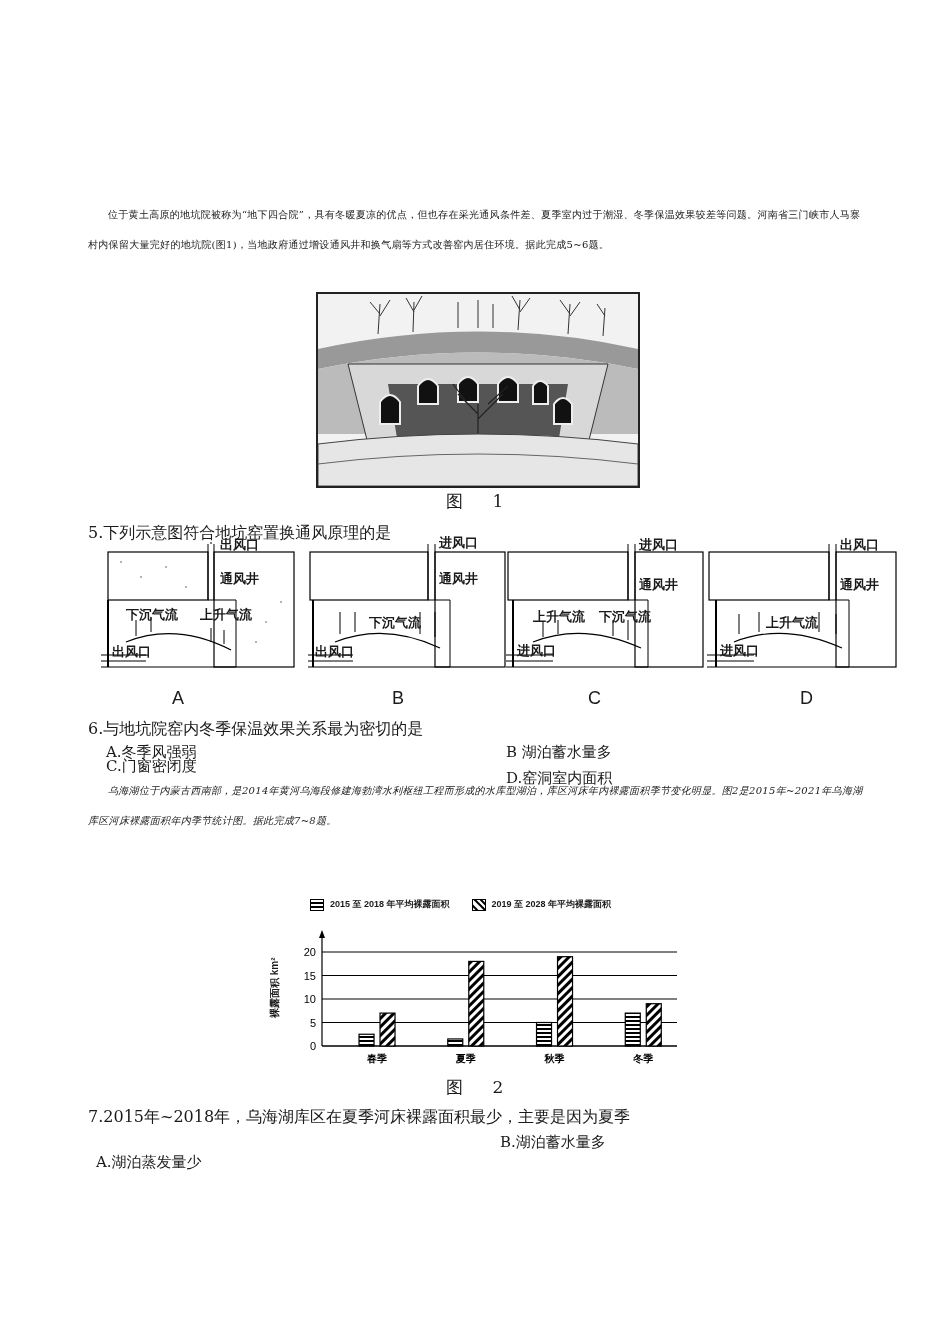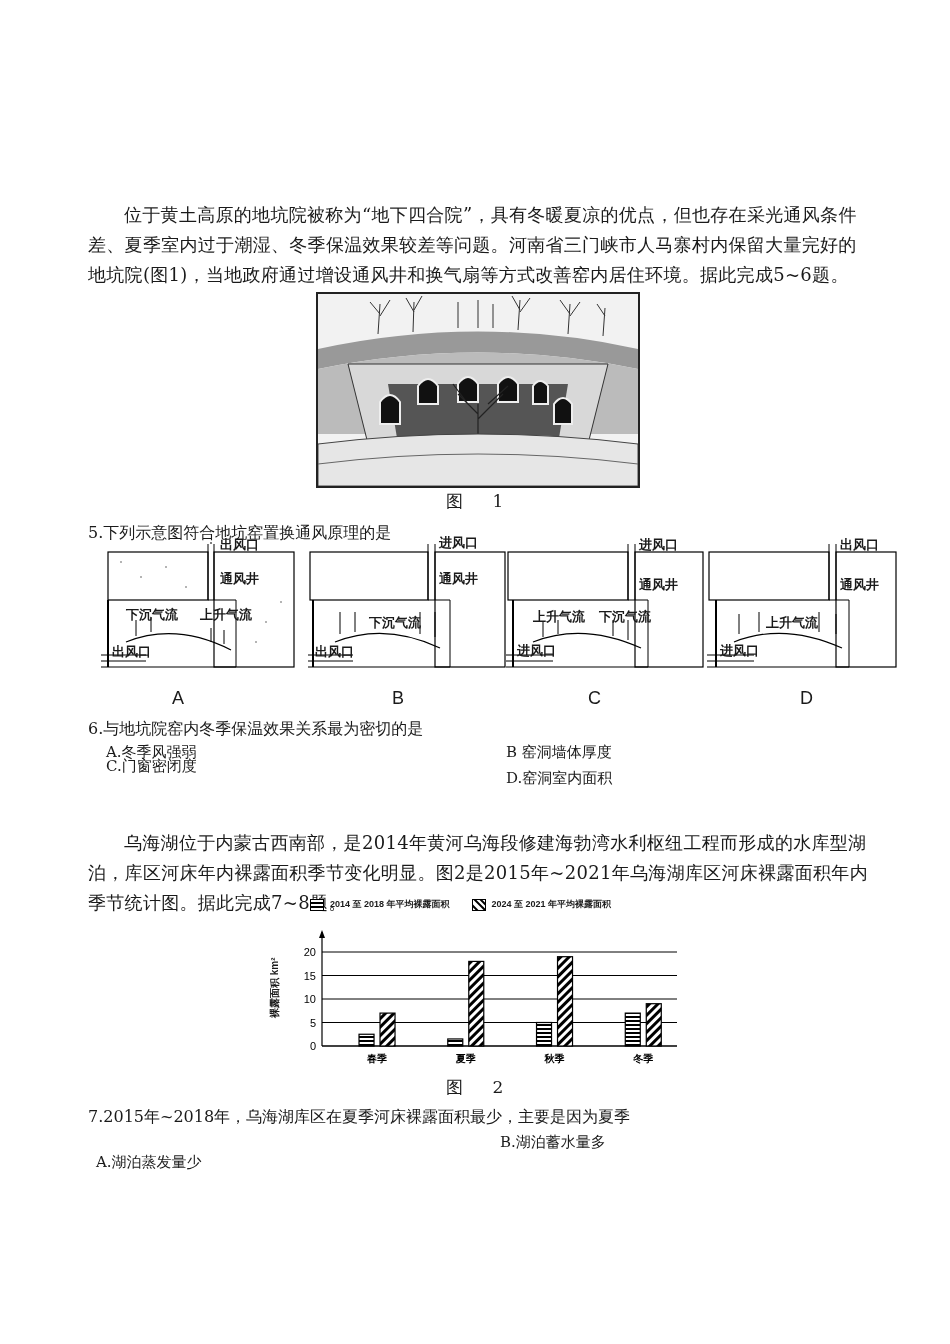--- a/index.html
+++ b/index.html
@@ -4,21 +4,21 @@
 <style>
   html, body { margin: 0; padding: 0; background: #ffffff; }
   body {
     width: 950px; height: 1344px; position: relative; overflow: hidden;
     font-family: "DejaVu Serif", "Liberation Serif", serif;
     color: #1a1a1a;
   }
   .abs { position: absolute; }
   .para {
     position: absolute; left: 88px; width: 780px;
-    font-size: 18px; line-height: 30px; letter-spacing: 0.3px;
+    font-size: 10px; line-height: 30px; letter-spacing: 0.3px;
   }
   .indent { text-indent: 2em; }
   .q { position: absolute; left: 88px; font-size: 16px; line-height: 26px; }
   .opt { position: absolute; font-size: 15px; line-height: 24px; }
   .caption { position: absolute; font-size: 17px; letter-spacing: 12px; }
   
   .photo {
     position: absolute; left: 316px; top: 292px; width: 320px; height: 192px;
     border: 2px solid #222; background: #f4f4f4; overflow: hidden;
   }
@@ -204,43 +204,43 @@
   </svg>
   <span class="dlabel abs" style="left:136px; top:-6px;">出风口</span>
   <span class="dlabel abs" style="left:136px; top:34px;">通风井</span>
   <span class="dlabel abs" style="left:62px; top:72px;">上升气流</span>
   <span class="dlabel abs" style="left:16px; top:100px;">进风口</span>
 </div>
 <div class="diagram-letter" style="left:800px; top:688px;">D</div>
 
 <div class="q" style="top:716px; left:88px;">6.与地坑院窑内冬季保温效果关系最为密切的是</div>
 <div class="opt" style="left:106px; top:740px;">A.冬季风强弱</div>
-<div class="opt" style="left:506px; top:740px;">B 窑洞墙体厚度</div>
+<div class="opt" style="left:506px; top:740px;">B 湖泊蓄水量多</div>
 <div class="opt" style="left:106px; top:734px;margin-top:20px;">C.门窗密闭度</div>
 <div class="opt" style="left:506px; top:766px;">D.窑洞室内面积</div>
 
-<div class="para indent" style="top:828px;">乌海湖位于内蒙古西南部，是2014年黄河乌海段修建海勃湾水利枢纽工程而形成的水库型湖泊，库区河床年内裸露面积季节变化明显。图2是2015年~2021年乌海湖库区河床裸露面积年内季节统计图。据此完成7~8题。</div>
+<div class="para indent" style="top:776px;font-style:italic;">乌海湖位于内蒙古西南部，是2014年黄河乌海段修建海勃湾水利枢纽工程而形成的水库型湖泊，库区河床年内裸露面积季节变化明显。图2是2015年~2021年乌海湖库区河床裸露面积年内季节统计图。据此完成7~8题。</div>
 
 <div class="legend">
   <div class="legend-item">
     <svg width="14" height="12">
       <rect x="0.5" y="0.5" width="13" height="11" fill="#fff" stroke="#000"></rect>
       <line x1="0" y1="4" x2="14" y2="4" stroke="#000" stroke-width="2"></line>
       <line x1="0" y1="8" x2="14" y2="8" stroke="#000" stroke-width="2"></line>
     </svg>
-    <span>2014 至 2018 年平均裸露面积</span>
+    <span>2015 至 2018 年平均裸露面积</span>
   </div>
   <div class="legend-item">
     <svg width="14" height="12">
       <rect x="0.5" y="0.5" width="13" height="11" fill="#fff" stroke="#000"></rect>
       <line x1="2" y1="0" x2="14" y2="12" stroke="#000" stroke-width="2"></line>
       <line x1="-3" y1="3" x2="7" y2="13" stroke="#000" stroke-width="2"></line>
       <line x1="7" y1="-1" x2="15" y2="7" stroke="#000" stroke-width="2"></line>
     </svg>
-    <span>2024 至 2021 年平均裸露面积</span>
+    <span>2019 至 2028 年平均裸露面积</span>
   </div>
 </div>
 
 <div class="chart">
   <svg id="chart-svg" width="400" height="140" viewBox="0 0 400 140">
     <defs>
       <pattern id="hstripe" width="6" height="4" patternUnits="userSpaceOnUse">
         <rect width="6" height="4" fill="#fff"></rect>
           <rect y="0" width="6" height="2" fill="#000"></rect>
       </pattern>

